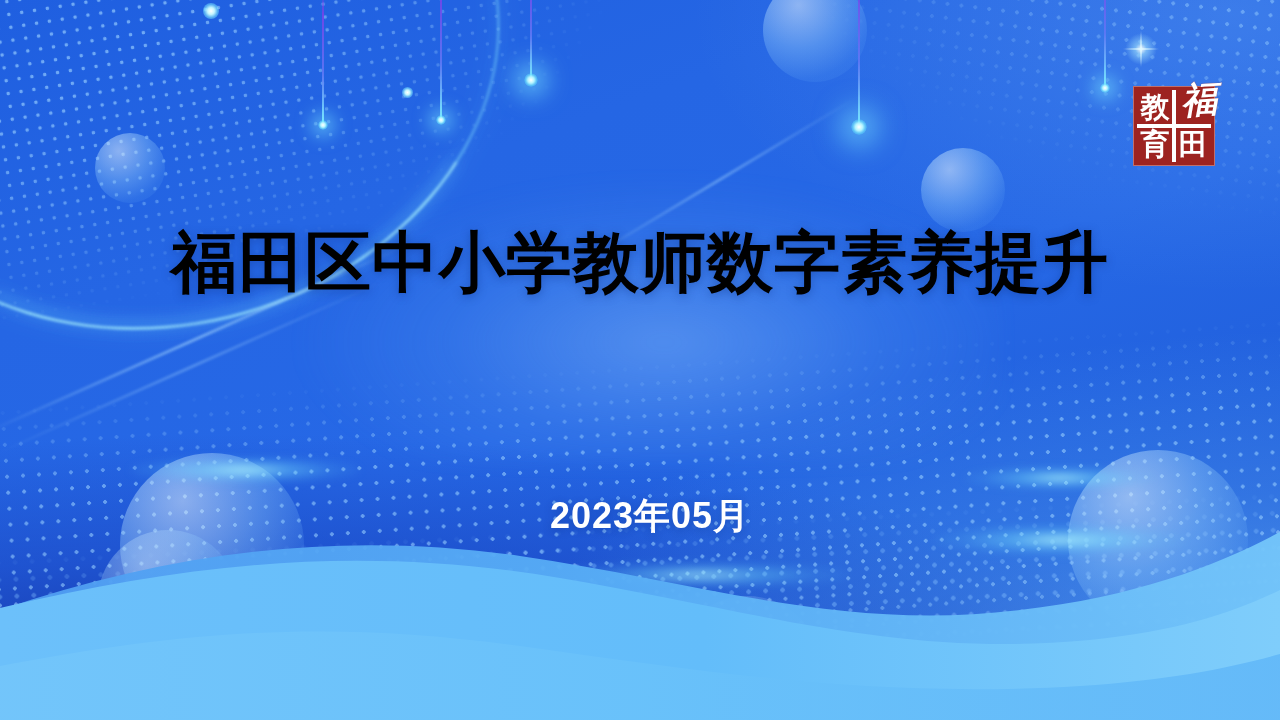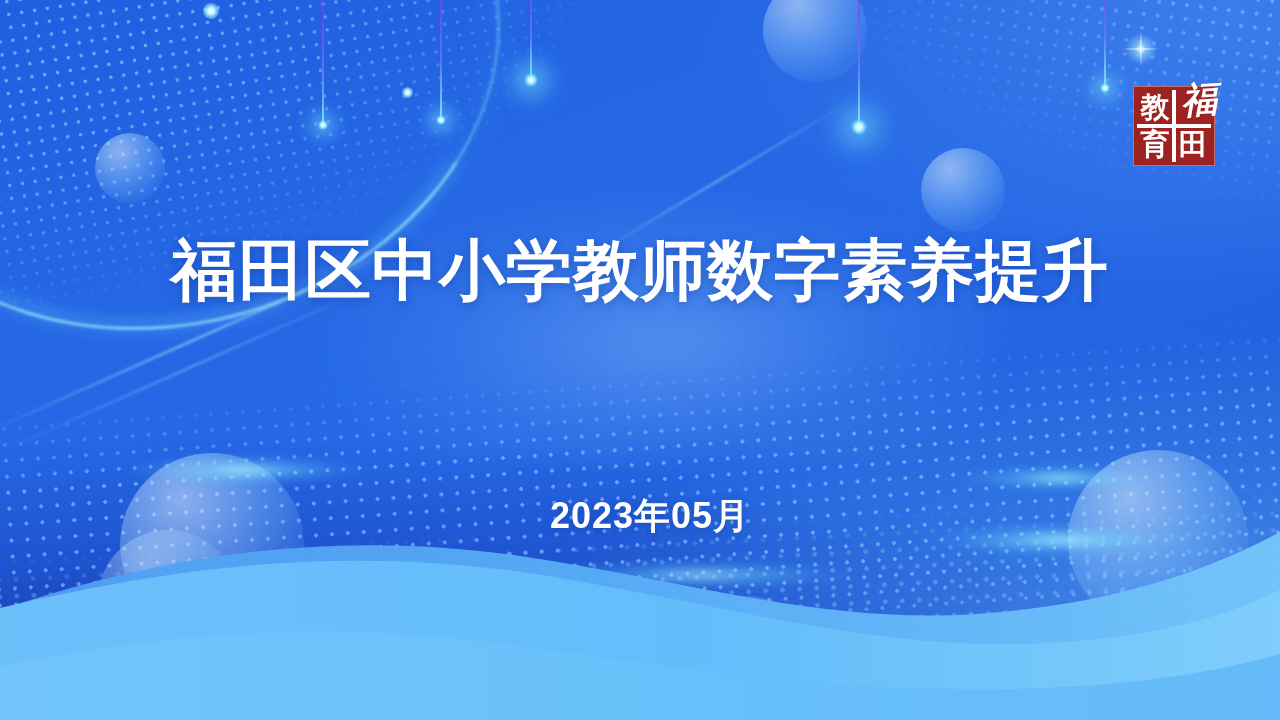--- a/index.html
+++ b/index.html
@@ -155,23 +155,23 @@
 
   
   .title-glow{
     position:absolute;left:300px;top:180px;width:700px;height:280px;
     background:radial-gradient(ellipse at 52% 58%, rgba(165,215,255,.34) 0%, rgba(120,185,250,.14) 42%, rgba(90,160,245,0) 72%);
     filter:blur(10px);
   }
 
   
   .title-block{
-    position:absolute;left:0;right:0;top:226px;
+    position:absolute;left:0;right:0;top:218px;
     text-align:center;
-    color:#ffffff;
+    color:#000000;
     font-weight:bold;
     font-size:66px;
     line-height:88px;
     letter-spacing:1px;
     text-shadow:0 2px 10px rgba(10,40,120,.35);
     -webkit-font-smoothing:antialiased;
   }
   .title-line{display:block;white-space:nowrap;}
 
   .date-block{

